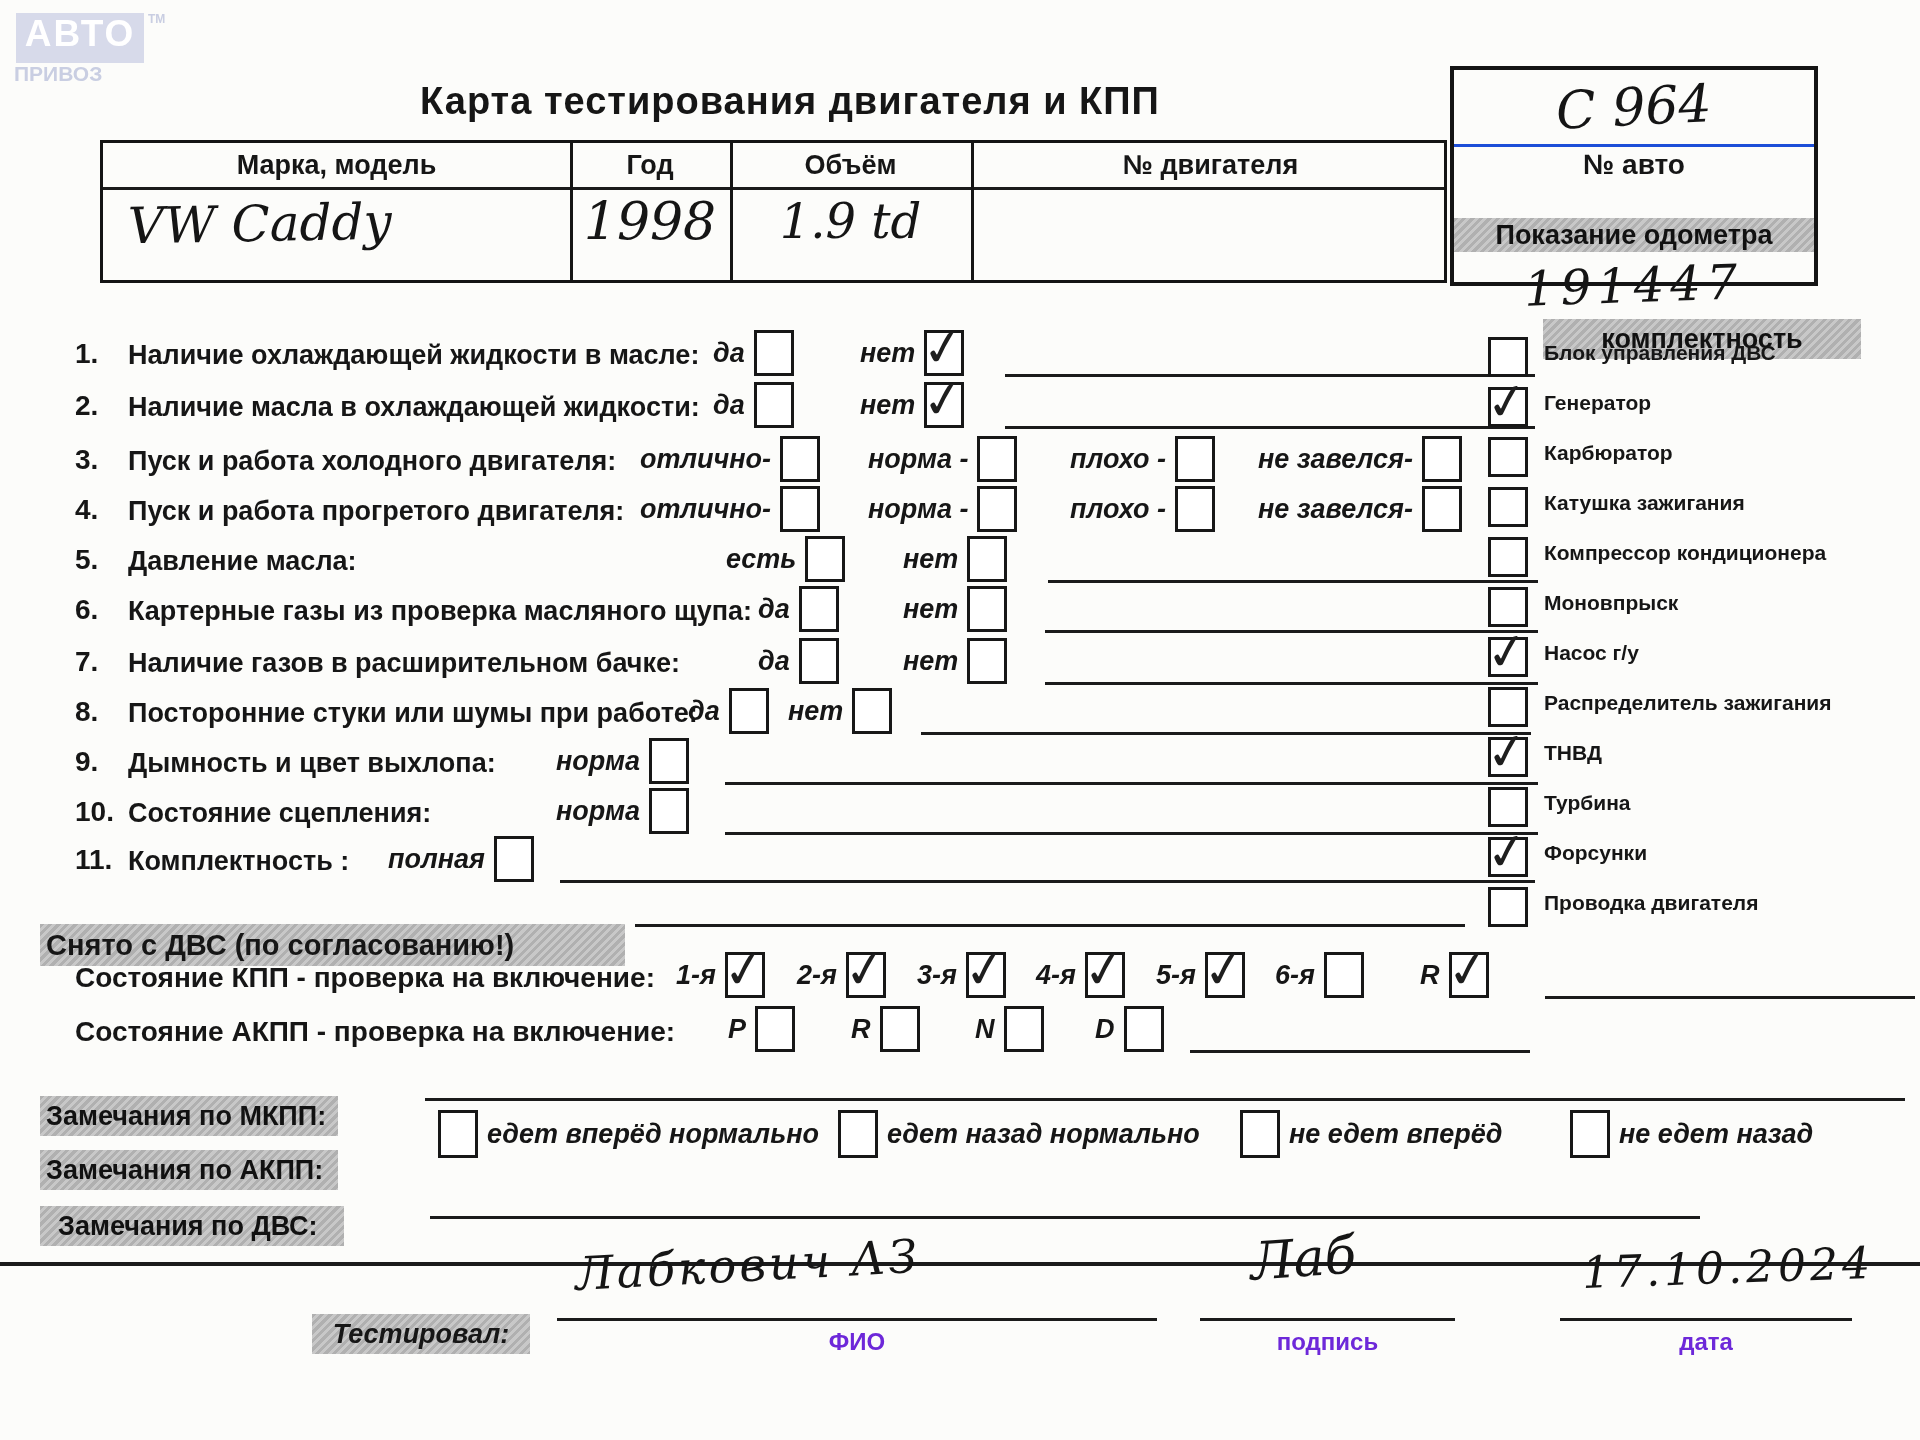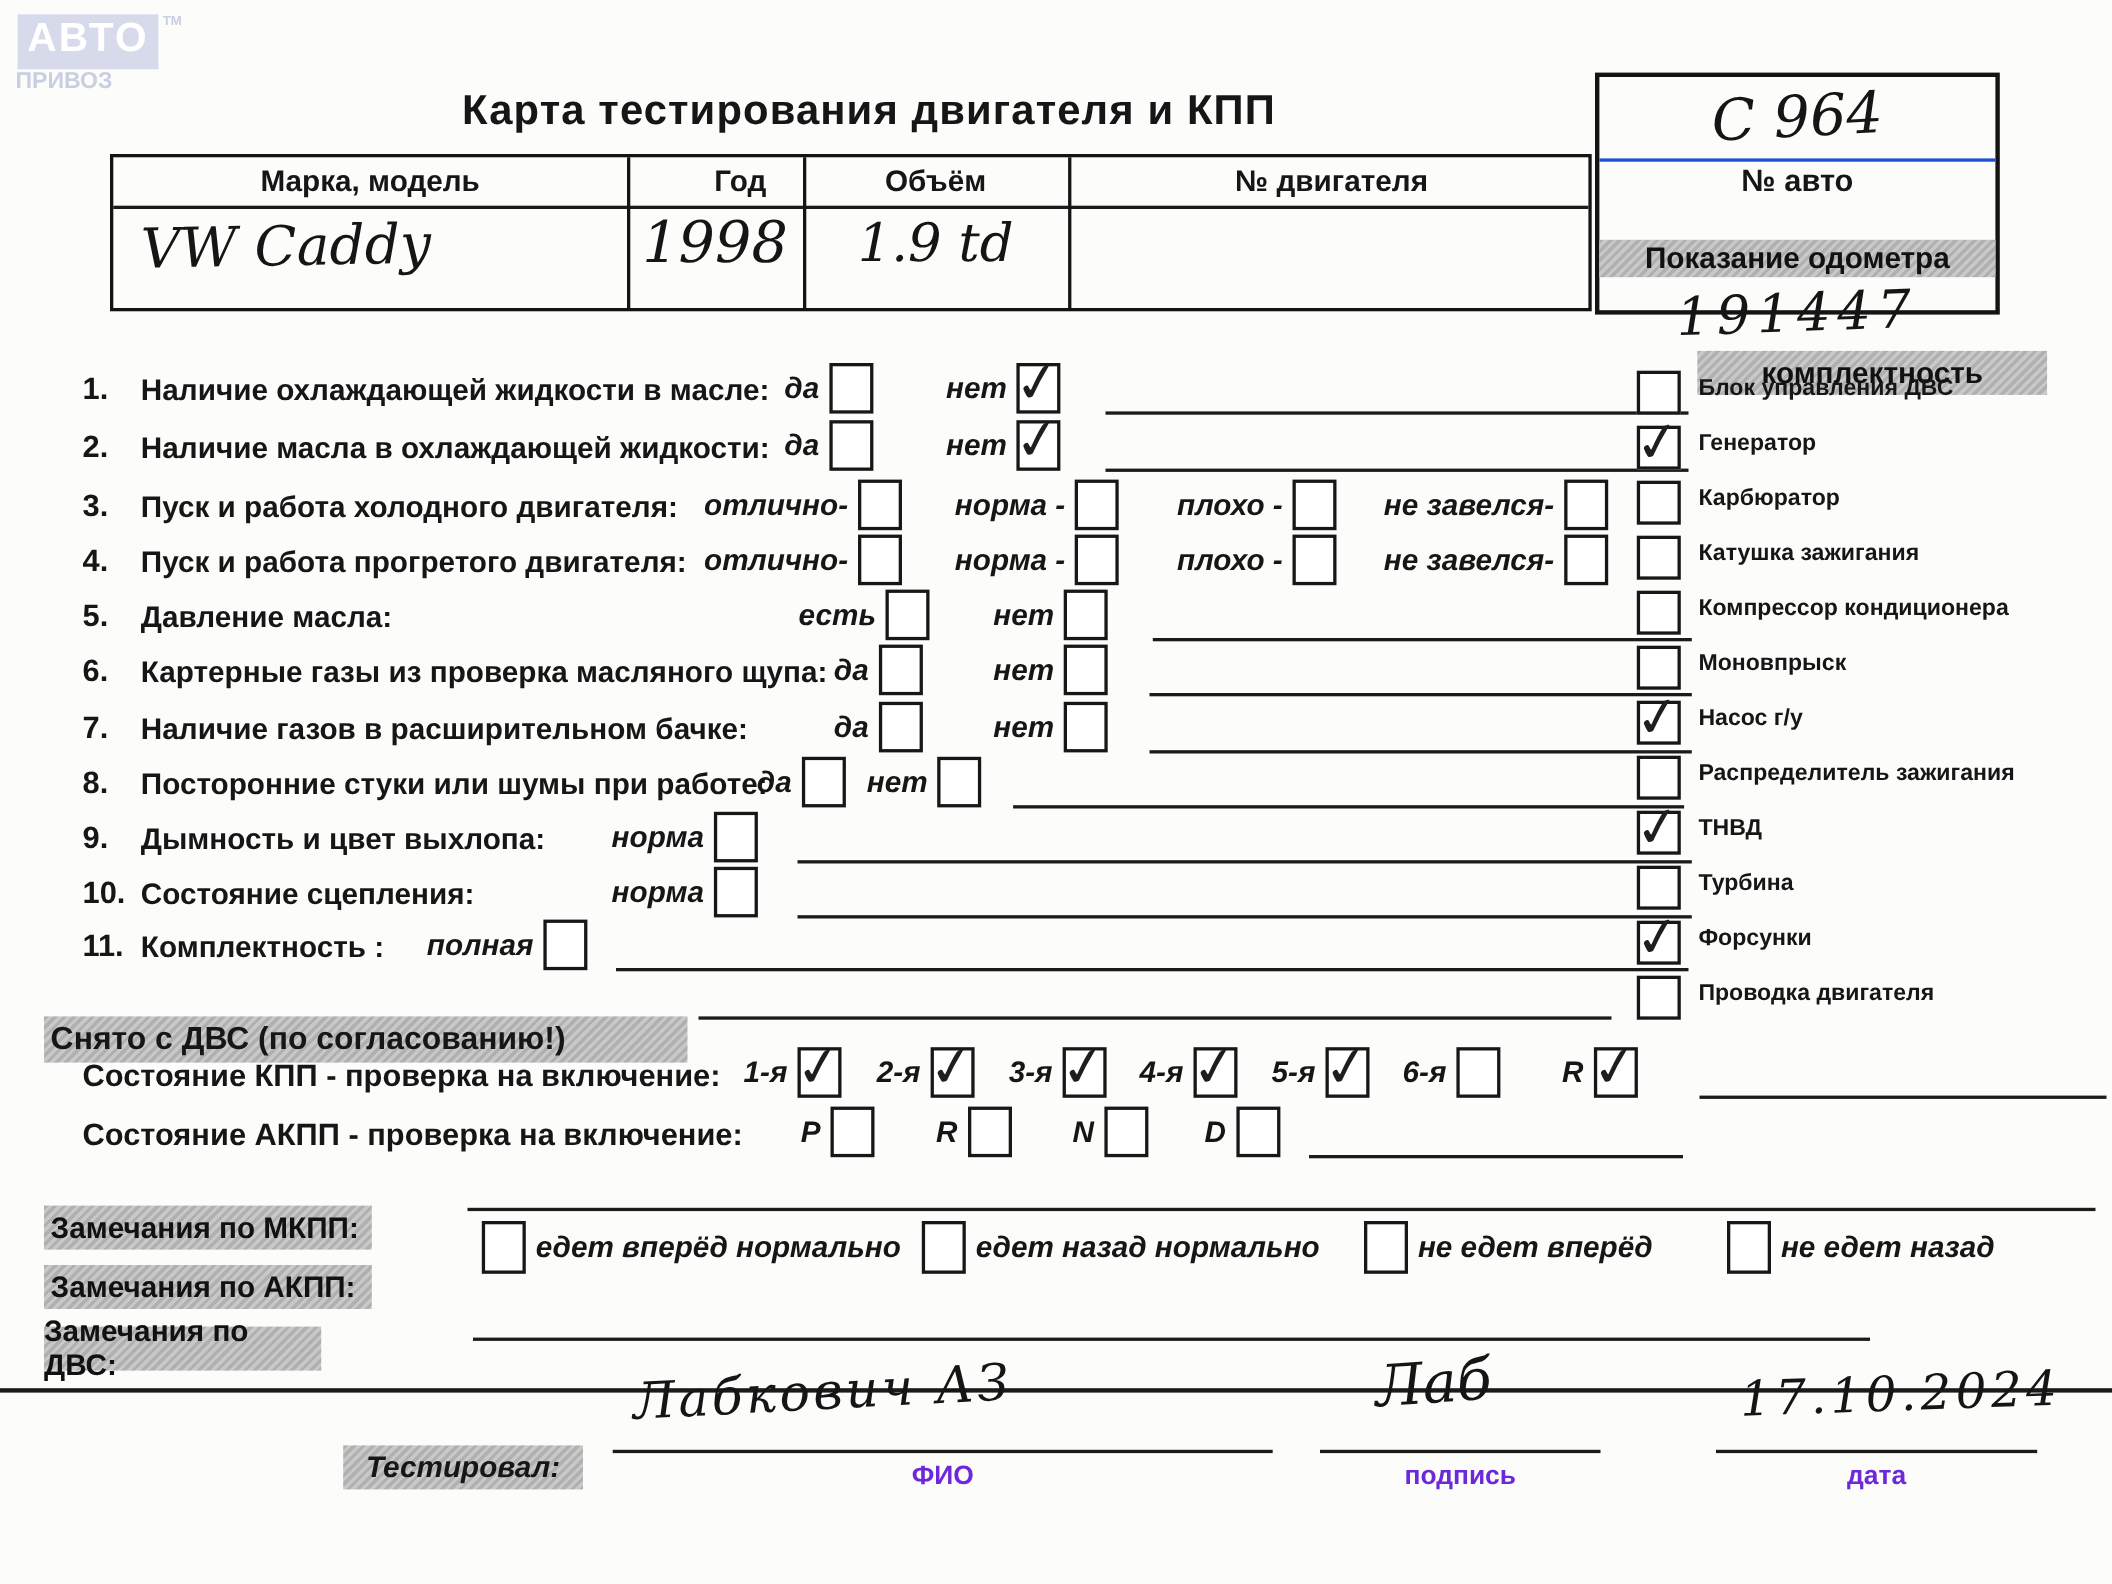--- a/index.html
+++ b/index.html
@@ -58,21 +58,21 @@
     </div>
   </div>
 
   <div class="abs" style="left:100px;top:140px;width:1347px;height:143px;border:3px solid #141414;
        box-sizing:border-box;">
     <div class="lineh" style="left:0;top:44px;width:100%;"></div>
     <div class="vline" style="left:467px;"></div>
     <div class="vline" style="left:627px;"></div>
     <div class="vline" style="left:868px;"></div>
     <div class="cell-h" style="left:0;width:467px;">Марка, модель</div>
-    <div class="cell-h" style="left:467px;width:160px;padding-left:23px;">Год</div>
+    <div class="cell-h" style="left:467px;width:160px;">Год</div>
     <div class="cell-h" style="left:627px;width:241px;">Объём</div>
     <div class="cell-h" style="left:868px;width:479px;">№ двигателя</div>
     <div class="hw abs" style="left:25px;top:52px;font-size:50px;transform:rotate(-1deg);">VW Caddy</div>
     <div class="hw abs" style="left:467px;top:48px;width:160px;text-align:center;font-size:52px;">1998</div>
     <div class="hw abs" style="left:627px;top:50px;width:241px;text-align:center;font-size:48px;">1.9 td</div>
     <div class="hw abs" style="left:868px;top:50px;width:479px;text-align:center;font-size:48px;"></div>
   </div>
 
   <div class="crow" style="top:330px">
     <span class="num" style="left:75px">1.</span>
@@ -385,21 +385,21 @@
       <span class="optlbl">не едет вперёд</span>
       </span>
     <span class="opt" style="left:1570px">
         <span class="cbi" style="height:48px">
           <span class="mk"></span>
         </span>
       <span class="optlbl">не едет назад</span>
       </span>
   </div>
 
-  <div class="band abs" style="left:40px;top:1170px;width:252px;height:40px;padding-left:0;box-sizing:border-box;">
+  <div class="band abs" style="left:40px;top:1170px;width:304px;height:40px;padding-left:18px;box-sizing:border-box;">
     <span class="bandtxt">Замечания по ДВС:</span>
   </div>
   <span class="lineh" style="left:430px;top:1216px;width:1270px;"></span>
 
   <div class="band abs" style="left:1543px;top:283px;width:318px;height:40px;justify-content:center;">
     <span class="bandtxt">комплектность</span>
   </div>
 
   <div class="abs" style="left:1488px;top:337px;width:40px;height:40px" class2="">
     <span class="cbi sq" style="position:absolute;left:0;top:0">

